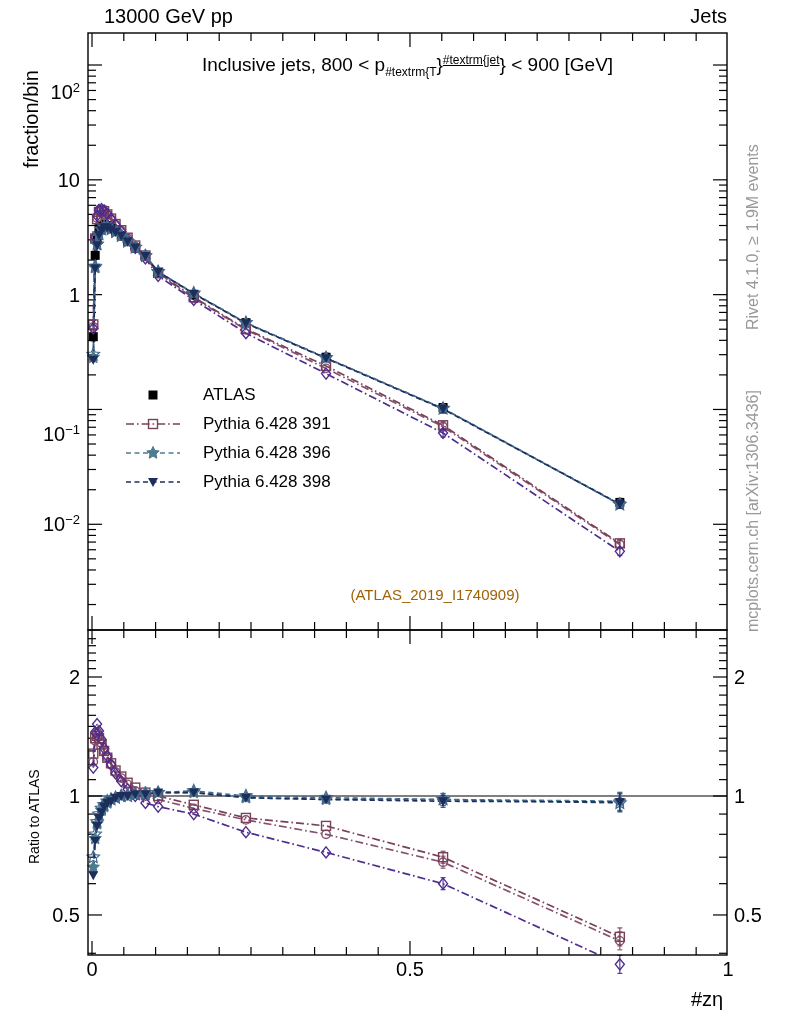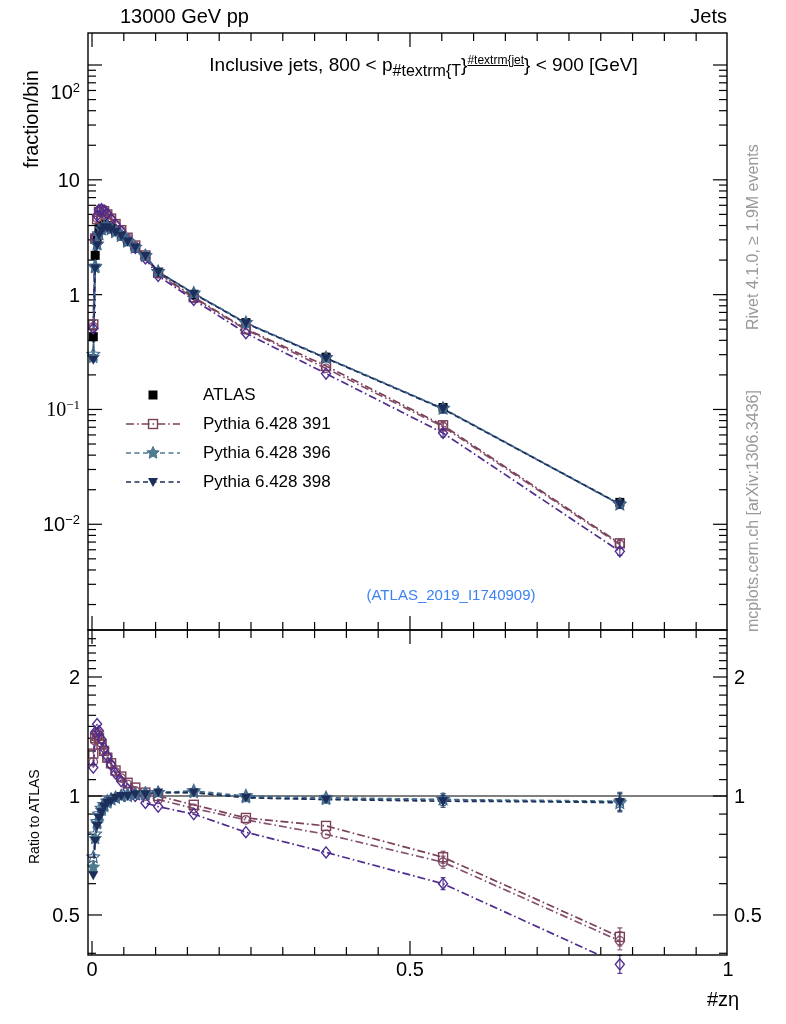--- a/index.html
+++ b/index.html
@@ -1,29 +1,29 @@
 <!DOCTYPE html>
 <html><head>
 <meta charset="utf-8">
 <style>
   * { margin:0; padding:0; box-sizing:border-box; }
   body { background:#fff; }
   #page { position:relative; width:786px; height:1024px; background:#ffffff;
           font-family:"Liberation Sans", sans-serif; color:#000; overflow:hidden; }
   #plot-svg { position:absolute; left:0; top:0; }
-  .abs { position:absolute; white-space:nowrap;margin-left:16px; }
+  .abs { position:absolute; white-space:nowrap; }
   .hdr { font-size:20px; top:5px; }
   .panel-title { left:88px; width:639px; top:53px; text-align:center; font-size:19px; }
-  .panel-title sub { font-size:16px; }
+  .panel-title sub { font-size:12px; }
   .panel-title sup { font-size:12px;text-decoration:underline; }
   .rot { position:absolute; transform:rotate(-90deg); transform-origin:0 0; white-space:nowrap; }
   .ylab-top { font-size:20px; left:20px; top:168px; }
   .ylab-bot { font-size:14px; left:26px; top:864px; }
   .sidenote { font-size:16px; color:#999; }
-  .watermark { left:120px; width:630px; text-align:center; top:586px; font-size:15px; color:#3b82f6; }
+  .watermark { left:120px; width:630px; text-align:center; top:586px; font-size:15px; color:#a16207; }
   .ytick { position:absolute; right:706px; transform:translateY(-50%); font-size:20px; text-align:right; width:78px; }
   .ytick sup { font-size:13px; }
   .rtickL { position:absolute; right:706px; transform:translateY(-50%); font-size:20px; text-align:right; width:78px; }
   .rtickR { position:absolute; left:734px; transform:translateY(-50%); font-size:20px; }
   .xtick { position:absolute; top:958px; transform:translateX(-50%); font-size:20px; }
   .xlabel { font-size:20px; top:988px; left:691px; }
   #legend { position:absolute; left:124px; top:380px; }
   .leg-row { display:flex; align-items:center; height:29px; }
   .leg-row svg { width:58px; height:22px; flex:0 0 58px; }
   .leg-row span { font-size:17px; margin-left:21px; }
@@ -665,21 +665,21 @@
 
   <div class="rot sidenote" style="left:744px; top:330px;">Rivet 4.1.0, ≥ 1.9M events</div>
   <div class="rot sidenote" style="left:744px; top:632px;">mcplots.cern.ch [arXiv:1306.3436]</div>
 
   <div class="abs watermark">(ATLAS_2019_I1740909)</div>
 
   <div id="yticks-top">
       <div class="ytick" style="top: 65.0057px; margin-top: 27px;"><span>10</span><sup>2</sup></div>
       <div class="ytick" style="top: 179.823px;"><span>10</span><sup></sup></div>
       <div class="ytick" style="top: 294.64px;"><span>1</span><sup></sup></div>
-      <div class="ytick" style="top: 409px; font-family: Liberation Serif, serif;"><span>10</span><sup>−1</sup></div>
+      <div class="ytick" style="top: 434px;"><span>10</span><sup>−1</sup></div>
       <div class="ytick" style="top: 524.274px;"><span>10</span><sup>−2</sup></div>
     </div>
   <div id="yticks-ratio">
       <div class="rtickL" style="top: 677.006px;">2</div>
       <div class="rtickR" style="top: 677.006px;">2</div>
       <div class="rtickL" style="top: 795.988px;">1</div>
       <div class="rtickR" style="top: 795.988px;">1</div>
       <div class="rtickL" style="top: 914.971px;">0.5</div>
       <div class="rtickR" style="top: 914.971px;">0.5</div>
     </div>

